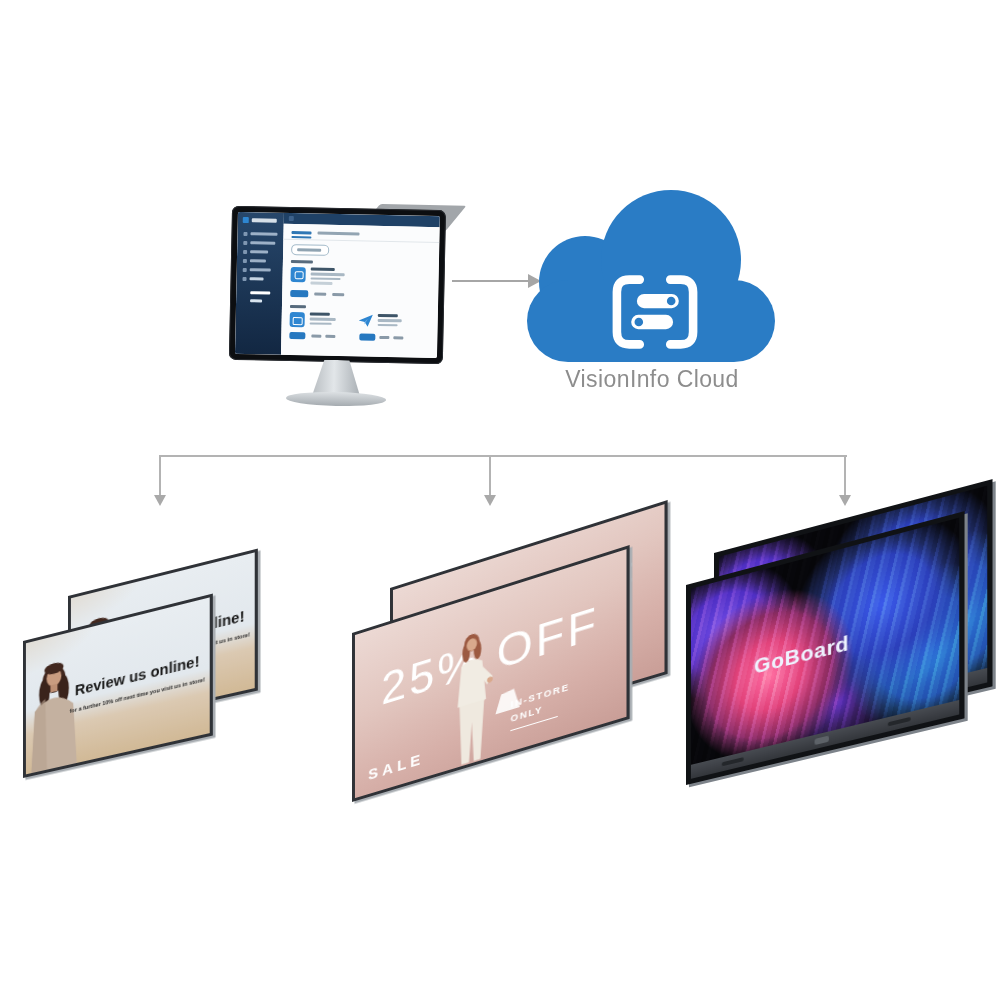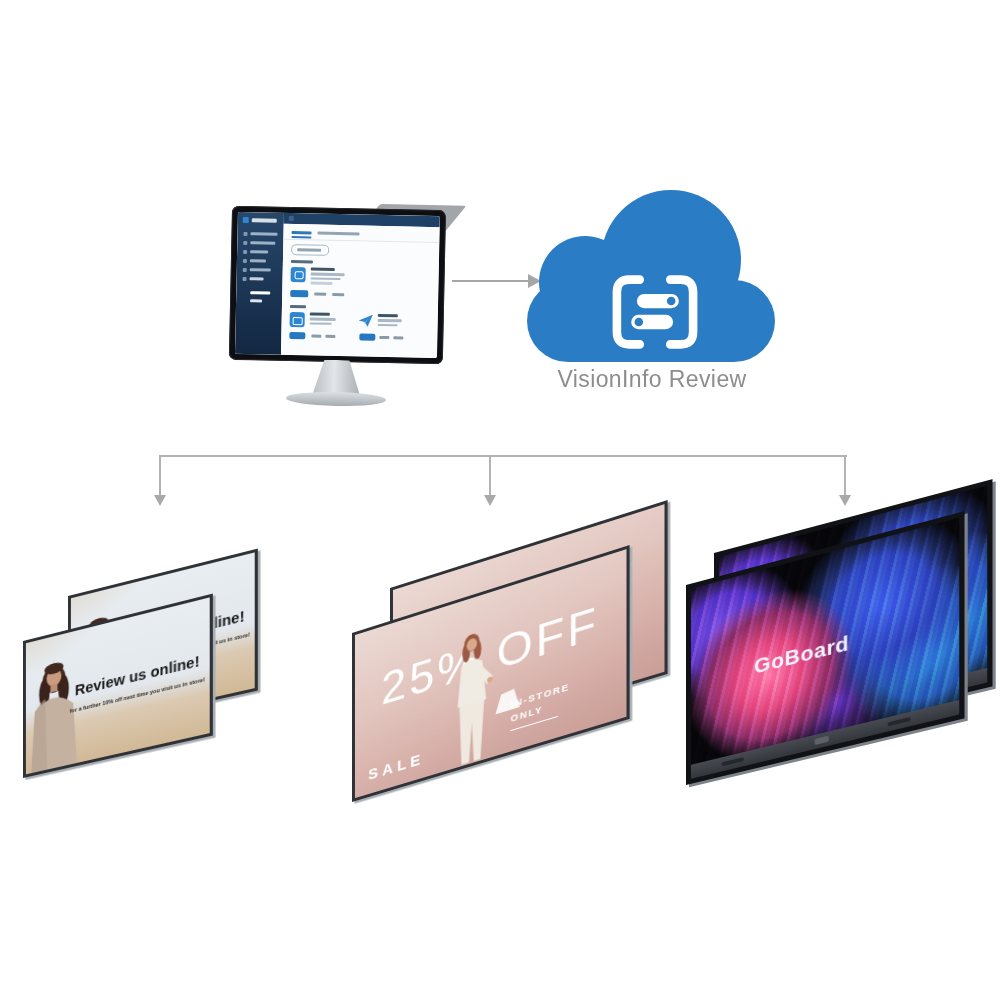--- a/index.html
+++ b/index.html
@@ -163,21 +163,21 @@
     <div class="cbase"></div>
     <svg class="cloud-logo" viewBox="0 0 100 84">
       <path d="M34 8 H23 Q10 8 10 21 V63 Q10 76 23 76 H34" fill="none" stroke="#ffffff" stroke-width="9" stroke-linecap="round"></path>
       <path d="M66 8 H77 Q90 8 90 21 V63 Q90 76 77 76 H66" fill="none" stroke="#ffffff" stroke-width="9" stroke-linecap="round"></path>
       <rect x="31" y="23" width="44" height="15" rx="7.5" fill="#ffffff"></rect>
       <circle cx="67" cy="30.5" r="4.5" fill="#2a7cc5"></circle>
       <rect x="25" y="45" width="44" height="15" rx="7.5" fill="#ffffff"></rect>
       <circle cx="33" cy="52.5" r="4.5" fill="#2a7cc5"></circle>
     </svg>
   </div>
-  <div class="cloud-label">VisionInfo Review</div>
+  <div class="cloud-label">VisionInfo Cloud</div>
 
   <div class="tree-h"></div>
   <div class="tree-v" style="left:159px;"></div>
   <div class="tree-v" style="left:489px;"></div>
   <div class="tree-v" style="left:844px;"></div>
   <div class="tree-head" style="left:154px;"></div>
   <div class="tree-head" style="left:484px;"></div>
   <div class="tree-head" style="left:839px;"></div>
 
   <div class="panel panel-l rv-back">

